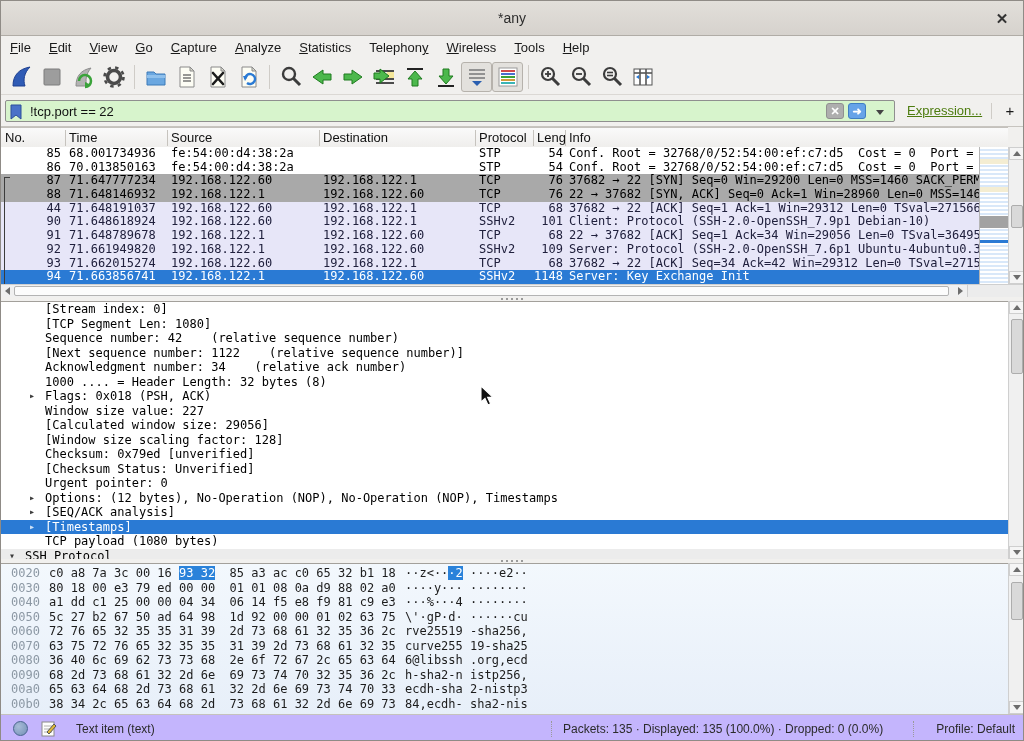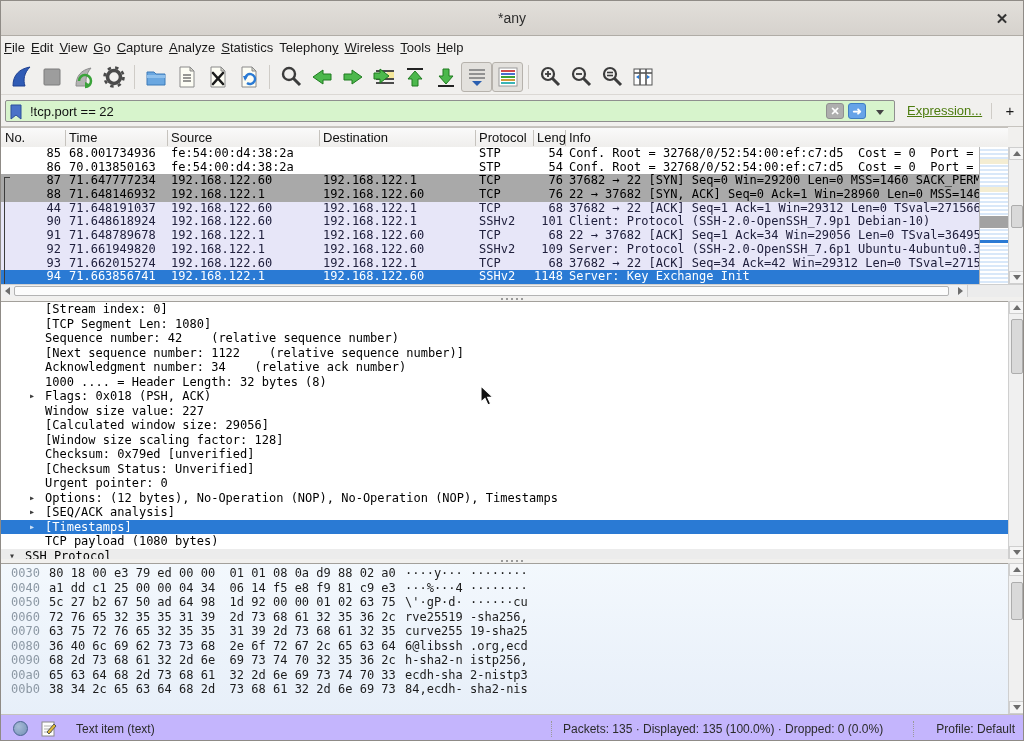--- a/index.html
+++ b/index.html
@@ -10,21 +10,21 @@
   
   .titlebar{position:absolute;left:0;top:0;width:100%;height:35px;
     background:linear-gradient(#e2dfda,#d6d2cd);border-bottom:1px solid #b0aca6;}
   .title-text{position:absolute;left:0;right:0;top:9px;text-align:center;
     font-size:14px;color:#2d2d2d;}
   .close-btn{position:absolute;right:10px;top:7px;width:22px;height:22px;
     text-align:center;line-height:22px;font-size:15px;font-weight:bold;color:#333;cursor:default;}
 
   
   .menubar{position:absolute;left:0;top:36px;width:100%;height:22px;background:#f1f0ee;display:flex;}
-  .menu-item{padding:3px 3px;font-size:13px;color:#1a1a1a;white-space:pre;}
+  .menu-item{padding:3px 9px;font-size:13px;color:#1a1a1a;white-space:pre;}
   .menu-item u{text-decoration:underline;}
 
   
   .toolbar{position:absolute;left:0;top:58px;width:100%;height:36px;background:#f1f0ee;
     border-bottom:1px solid #dbd8d4;display:flex;align-items:center;padding-left:4px;}
   .tbtn{width:31px;height:30px;display:flex;align-items:center;justify-content:center;
     border:1px solid transparent;border-radius:3px;flex:0 0 auto;}
   .tbtn.pressed{background:#e3e1dd;border-color:#b6b2ac;}
   .tsep{width:1px;height:24px;background:#cfccc7;margin:0 5px;flex:0 0 auto;}
 
@@ -557,20 +557,25 @@
         <i class="tri d"></i>
       </div>
   </div>
 
   <div class="split" style="top:558px;">
       <div class="dots"></div>
     </div>
 
   <div class="hexpane" id="hexpane">
       <div class="xrow">
+        <span class="xoff">0020</span>
+        <span class="xhex"><span>c0 a8 7a 3c 00 16 </span><span class="hl">93 32</span><span>  85 a3 ac c0 65 32 b1 18</span></span>
+        <span class="xasc"><span>··z&lt;··</span><span class="hl">·2</span><span> ····e2··</span></span>
+      </div>
+      <div class="xrow">
         <span class="xoff">0030</span>
         <span class="xhex"><span>80 18 00 e3 79 ed 00 00  01 01 08 0a d9 88 02 a0</span></span>
         <span class="xasc"><span>····y··· ········</span></span>
       </div>
       <div class="xrow">
         <span class="xoff">0040</span>
         <span class="xhex"><span>a1 dd c1 25 00 00 04 34  06 14 f5 e8 f9 81 c9 e3</span></span>
         <span class="xasc"><span>···%···4 ········</span></span>
       </div>
       <div class="xrow">

